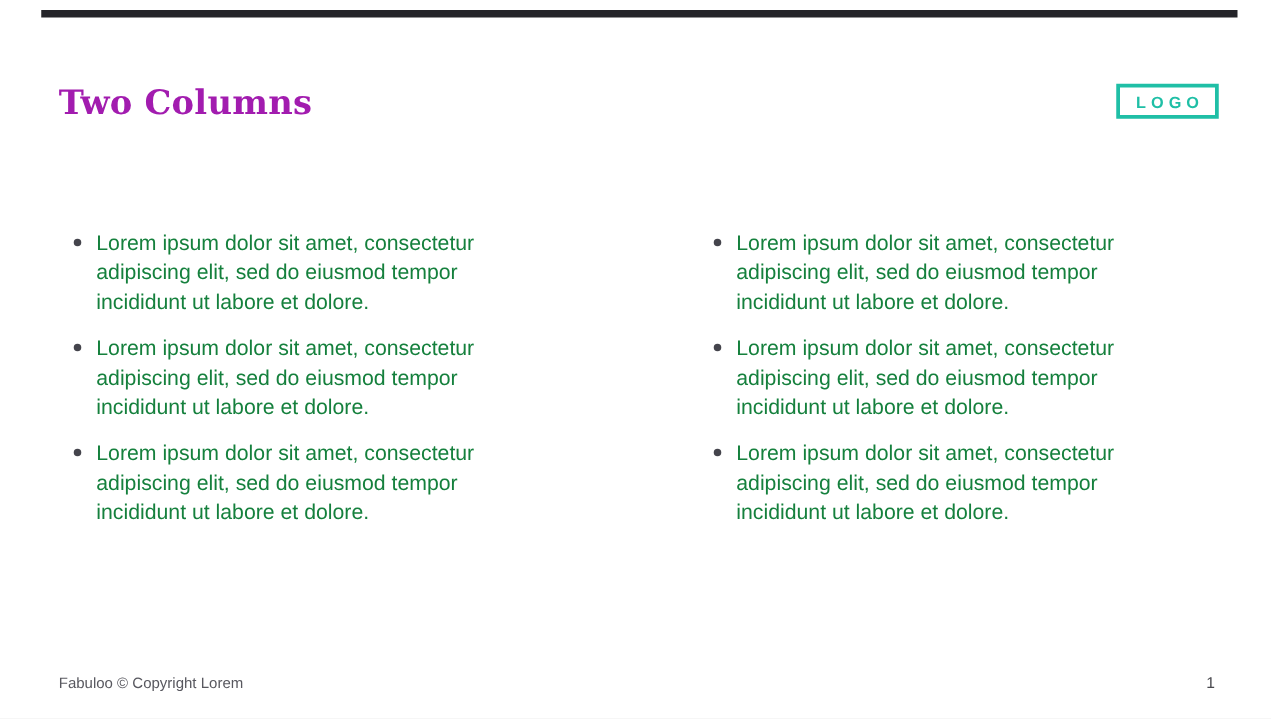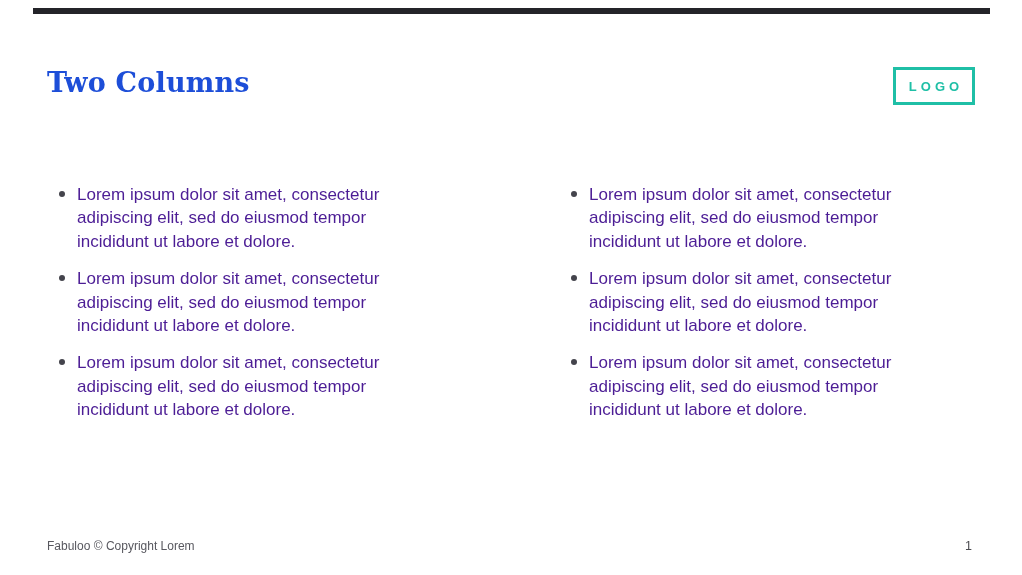--- a/index.html
+++ b/index.html
@@ -22,28 +22,28 @@
   }
   .slide-title {
     position: absolute;
     left: 47px;
     top: 69px;
     font-family: "DejaVu Serif", "Liberation Serif", serif;
     font-weight: 700;
     font-size: 27px;
     line-height: 27px;
     letter-spacing: 0.2px;
-    color: #1d4ed8;
+    color: #a21caf;
   }
   .logo-badge {
     position: absolute;
     left: 893px;
     top: 67px;
     width: 82px;
-    height: 38px;
+    height: 28px;
     border: 3px solid #1fbfa6;
     background: #ffffff;
     display: flex;
     align-items: center;
     justify-content: center;
   }
   .logo-text {
     font-family: "Liberation Sans", sans-serif;
     font-weight: 700;
     font-size: 13px;
@@ -59,21 +59,21 @@
     list-style: none;
   }
   .bullet-list.left  { left: 58px; }
   .bullet-list.right { left: 570px; }
   .bullet-item {
     position: relative;
     padding-left: 19px;
     margin-bottom: 14px;
     font-size: 17px;
     line-height: 23.4px;
-    color: #4c1d95;
+    color: #15803d;
   }
   .bullet-dot {
     position: absolute;
     left: 1px;
     top: 8px;
     width: 6px;
     height: 6px;
     border-radius: 50%;
     background: #44444c;
   }

